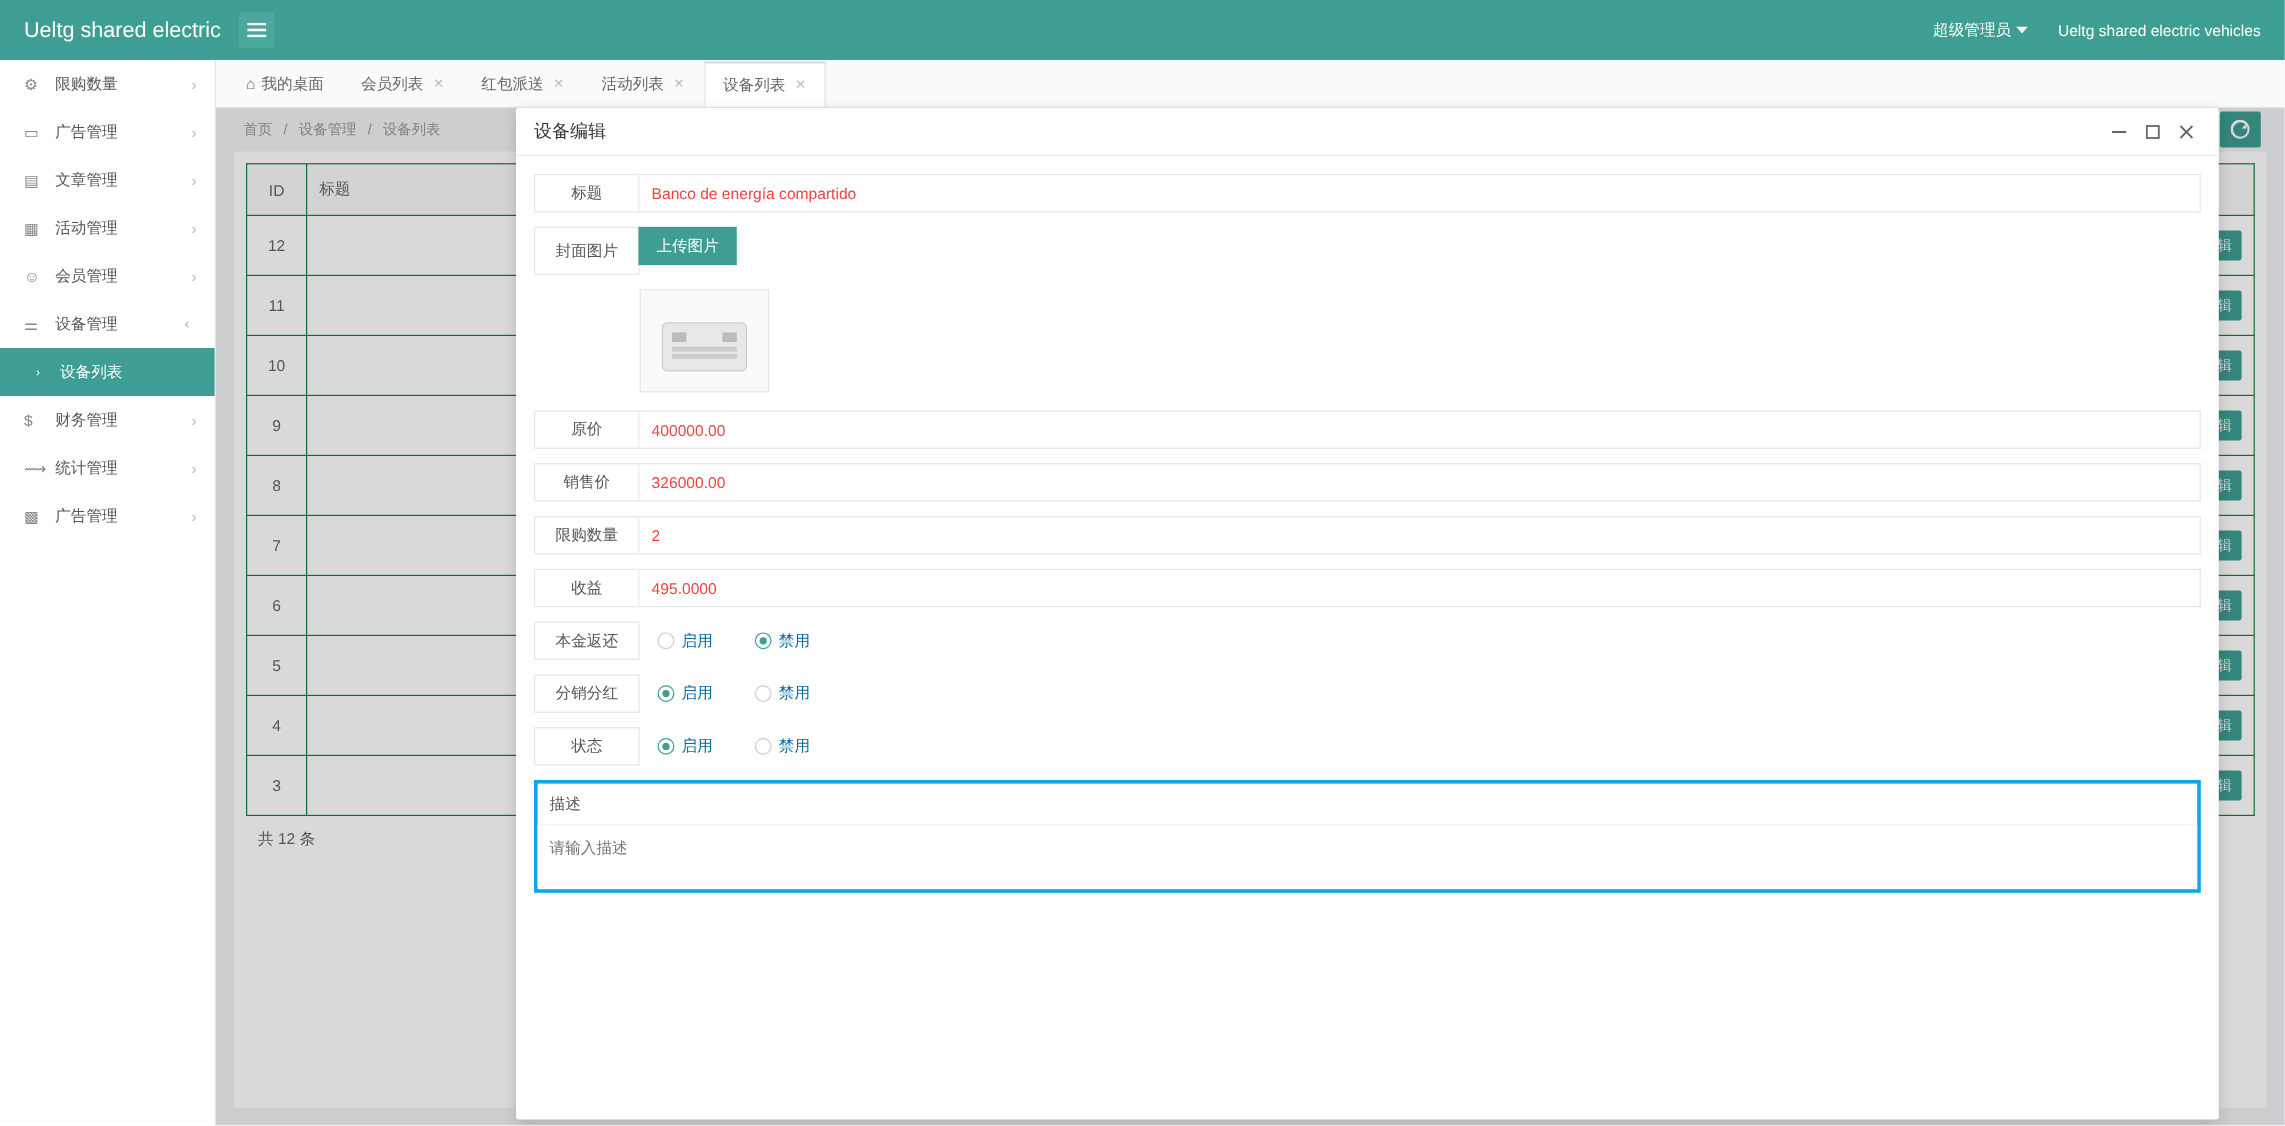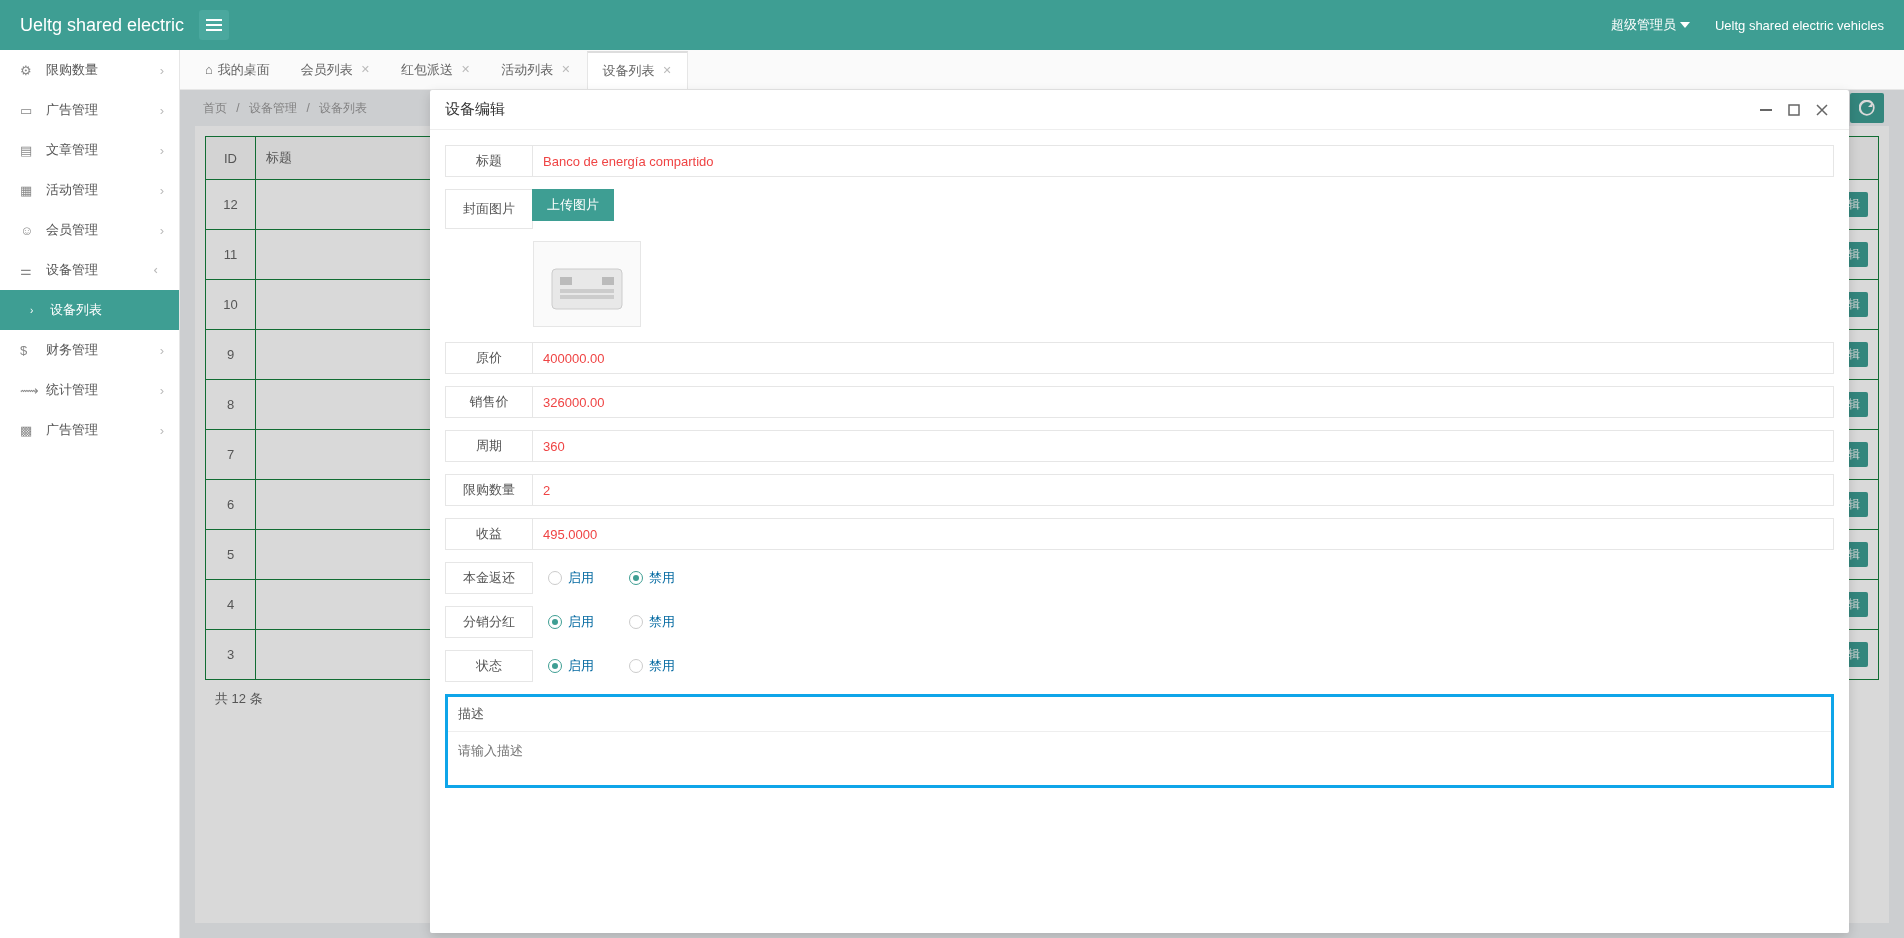--- a/index.html
+++ b/index.html
@@ -285,24 +285,20 @@
         </div>
         <div class="form-row">
           <div class="label">原价</div>
           <input class="input" value="400000.00" style="">
         </div>
         <div class="form-row">
           <div class="label">销售价</div>
           <input class="input" value="326000.00" style="">
         </div>
         <div class="form-row">
-          <div class="label">周期</div>
-          <input class="input" value="360" style="">
-        </div>
-        <div class="form-row">
           <div class="label">限购数量</div>
           <input class="input" value="2" style="">
         </div>
         <div class="form-row">
           <div class="label">收益</div>
           <input class="input" value="495.0000" style="">
         </div>
         <div class="form-row">
           <div class="label">本金返还</div>
           <div class="radio-group">

